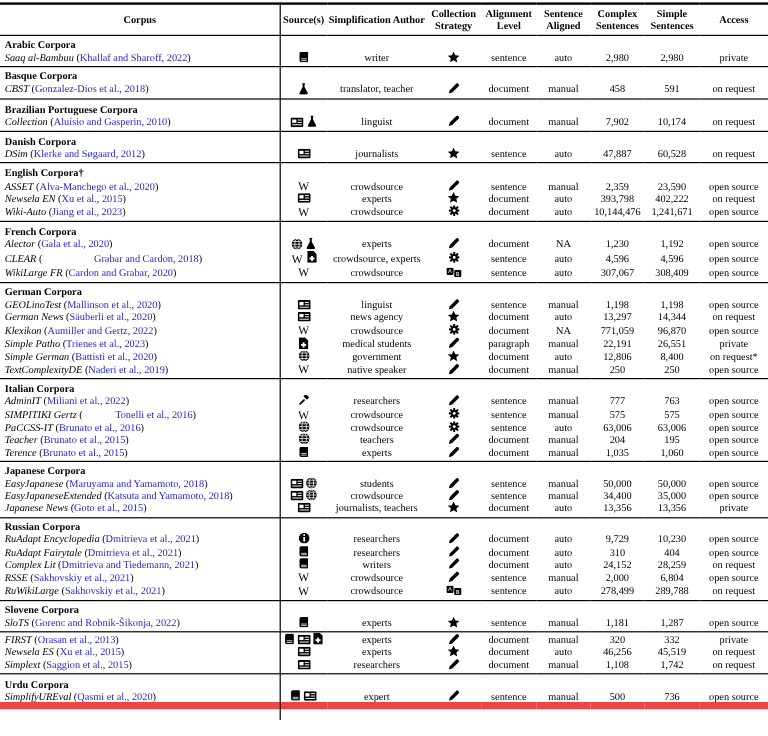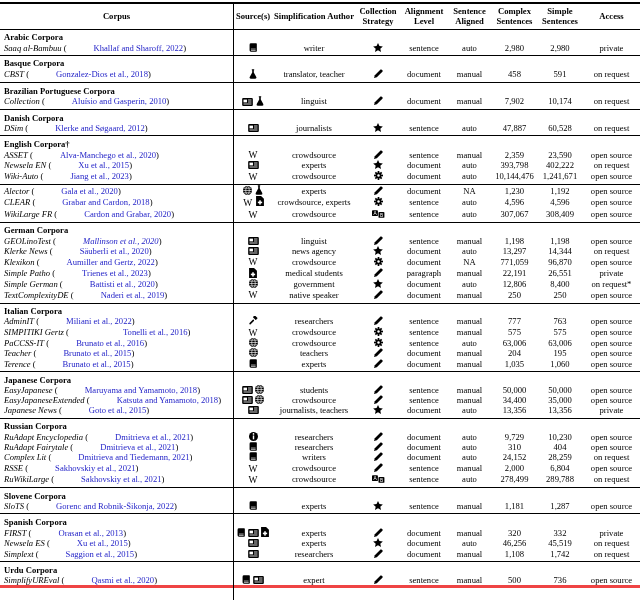--- a/index.html
+++ b/index.html
@@ -1,29 +1,29 @@
 <!DOCTYPE html>
 <html><head>
 <meta charset="utf-8">
 <style>
   html,body{margin:0;padding:0;background:#fff;}
   .page{position:relative;width:640px;height:613px;background:#fff;overflow:hidden;
         font-family:"Liberation Serif","DejaVu Serif",serif;color:#000;}
   table{width:640px;border-collapse:collapse;table-layout:fixed;
-        border-top:2px solid #000;border-bottom:3px solid #ef4444;margin-top:2px;}
+        border-top:2px solid #000;border-bottom:6px solid #ef4444;margin-top:2px;}
   th{font-weight:bold;font-size:8.6px;line-height:1.12;text-align:center;
      padding:3px 0 2.5px 0;border-bottom:1.2px solid #000;vertical-align:middle;}
   th.corpus-h{text-align:center;}
   td{font-size:8.6px;line-height:1.2;text-align:center;vertical-align:middle;
      padding:0;white-space:nowrap;overflow:hidden;}
   td.corpus{text-align:left;padding-left:4px;}
   tr.group-row td{font-weight:bold;padding-top:2.5px;}
   td.ge{border-bottom:1px solid #000;padding-bottom:2px;}
   i.cn{font-style:italic;text-align:right;}
-  a.cite{text-decoration:none;cursor:pointer;padding-left:27px;}
+  a.cite{text-decoration:none;cursor:pointer;}
   .ic{display:inline-block;vertical-align:-1px;margin:0 1.3px;}
   .ic svg{display:block;}
   .wik{font-family:"Liberation Serif",serif;font-size:9.5px;font-weight:normal;
        display:inline-block;margin:0 1.3px;line-height:8px;}
   .vline{position:absolute;width:1px;background:#000;left:233px;}
   .caption-clip{height:12px;overflow:hidden;margin-top:9px;}
 </style>
 </head>
 <body>
 
@@ -196,20 +196,23 @@
                 <circle cx="7" cy="7" r="1.9" fill="#fff"></circle>
               </svg></span></td>
           <td class="ge">document</td>
           <td class="ge">auto</td>
           <td class="ge">10,144,476</td>
           <td class="ge">1,241,671</td>
           <td class="ge">open source</td>
         </tr>
       </tbody>
       <tbody>
+        <tr class="group-row">
+          <td class="corpus" colspan="9">French Corpora</td>
+        </tr>
         <tr>
           <td class="corpus"><i class="cn">Alector</i> (<a class="cite" style="color: rgb(37, 37, 200);">Gala et al., 2020</a>)</td>
           <td><span class="ic"><svg width="9" height="9" viewBox="0 0 14 14">
                 <circle cx="7" cy="7" r="7" fill="#000"></circle>
                 <ellipse cx="7" cy="7" rx="2.8" ry="6.4" fill="none" stroke="#fff" stroke-width="1"></ellipse>
                 <line x1="0.4" y1="7" x2="13.6" y2="7" stroke="#fff" stroke-width="1"></line>
                 <line x1="1.6" y1="3.4" x2="12.4" y2="3.4" stroke="#fff" stroke-width="1"></line>
                 <line x1="1.6" y1="10.6" x2="12.4" y2="10.6" stroke="#fff" stroke-width="1"></line>
               </svg></span><span class="ic"><svg width="8" height="10" viewBox="0 0 12 14">
                 <path d="M4.2 0h3.6v1.4h-0.6v3.3l3.7 6.9a1.7 1.7 0 0 1-1.5 2.4H2.6a1.7 1.7 0 0 1-1.5-2.4l3.7-6.9V1.4h-0.6z" fill="#000"></path>
@@ -218,21 +221,21 @@
           <td><span class="ic"><svg width="9" height="9" viewBox="0 0 14 14">
                 <path d="M0 14l1.3-4.4L9.8 1a1.5 1.5 0 0 1 2.1 0l1.1 1.1a1.5 1.5 0 0 1 0 2.1L4.4 12.7z" fill="#000"></path>
               </svg></span></td>
           <td>document</td>
           <td>NA</td>
           <td>1,230</td>
           <td>1,192</td>
           <td>open source</td>
         </tr>
         <tr>
-          <td class="corpus"><i class="cn">CLEAR</i> (<a class="cite" style="color: rgb(37, 37, 200);">Grabar and Cardon, 2018</a>)</td>
+          <td class="corpus"><i class="cn">CLEAR</i> (<a class="cite" style="color: rgb(37, 37, 200); margin-left: 43px;">Grabar and Cardon, 2018</a>)</td>
           <td><span class="ic"><span class="wik">W</span></span><span class="ic"><svg width="8" height="10" viewBox="0 0 11 14">
                 <path d="M0 0h7l4 4v10H0z" fill="#000"></path>
                 <rect x="4.4" y="6" width="2.2" height="6" fill="#fff"></rect>
                 <rect x="2.5" y="7.9" width="6" height="2.2" fill="#fff"></rect>
               </svg></span></td>
           <td>crowdsource, experts</td>
           <td><span class="ic"><svg width="9" height="9" viewBox="0 0 14 14">
                 <g fill="#000">
                   <rect x="5.7" width="2.6" height="14"></rect>
                   <rect y="5.7" width="14" height="2.6"></rect>
@@ -263,40 +266,40 @@
           <td class="ge">307,067</td>
           <td class="ge">308,409</td>
           <td class="ge">open source</td>
         </tr>
       </tbody>
       <tbody>
         <tr class="group-row">
           <td class="corpus" colspan="9">German Corpora</td>
         </tr>
         <tr>
-          <td class="corpus"><i class="cn">GEOLinoTest</i> (<a class="cite" style="color: rgb(37, 37, 200); font-style: italic;">Mallinson et al., 2020</a>)</td>
+          <td class="corpus"><i class="cn">GEOLinoTest</i> (<a class="cite" style="color: rgb(37, 37, 200);">Mallinson et al., 2020</a>)</td>
           <td><span class="ic"><svg width="11" height="8" viewBox="0 0 16 12">
                 <rect width="16" height="12" rx="1.6" fill="#000"></rect>
                 <rect x="2" y="2.4" width="5.2" height="4.2" fill="#fff"></rect>
                 <rect x="8.8" y="2.4" width="5.2" height="1.2" fill="#fff"></rect>
                 <rect x="8.8" y="5.4" width="5.2" height="1.2" fill="#fff"></rect>
                 <rect x="2" y="8.4" width="12" height="1.2" fill="#fff"></rect>
               </svg></span></td>
           <td>linguist</td>
           <td><span class="ic"><svg width="9" height="9" viewBox="0 0 14 14">
                 <path d="M0 14l1.3-4.4L9.8 1a1.5 1.5 0 0 1 2.1 0l1.1 1.1a1.5 1.5 0 0 1 0 2.1L4.4 12.7z" fill="#000"></path>
               </svg></span></td>
           <td>sentence</td>
           <td>manual</td>
           <td>1,198</td>
           <td>1,198</td>
           <td>open source</td>
         </tr>
         <tr>
-          <td class="corpus"><i class="cn">Klerke News</i> (<a class="cite" style="color: rgb(37, 37, 200); margin-top: 27px;">Säuberli et al., 2020</a>)</td>
+          <td class="corpus"><i class="cn">German News</i> (<a class="cite" style="color: rgb(37, 37, 200); margin-top: 27px;">Säuberli et al., 2020</a>)</td>
           <td><span class="ic"><svg width="11" height="8" viewBox="0 0 16 12">
                 <rect width="16" height="12" rx="1.6" fill="#000"></rect>
                 <rect x="2" y="2.4" width="5.2" height="4.2" fill="#fff"></rect>
                 <rect x="8.8" y="2.4" width="5.2" height="1.2" fill="#fff"></rect>
                 <rect x="8.8" y="5.4" width="5.2" height="1.2" fill="#fff"></rect>
                 <rect x="2" y="8.4" width="12" height="1.2" fill="#fff"></rect>
               </svg></span></td>
           <td>news agency</td>
           <td><span class="ic"><svg width="10" height="9" viewBox="0 0 14 13">
                 <polygon points="7,0 9.1,4.5 14,5 10.3,8.2 11.4,13 7,10.4 2.6,13 3.7,8.2 0,5 4.9,4.5" fill="#000"></polygon>
@@ -655,23 +658,20 @@
                 <polygon points="7,0 9.1,4.5 14,5 10.3,8.2 11.4,13 7,10.4 2.6,13 3.7,8.2 0,5 4.9,4.5" fill="#000"></polygon>
               </svg></span></td>
           <td class="ge">sentence</td>
           <td class="ge">manual</td>
           <td class="ge">1,181</td>
           <td class="ge">1,287</td>
           <td class="ge">open source</td>
         </tr>
       </tbody>
       <tbody>
-        <tr class="group-row">
-          <td class="corpus" colspan="9">Spanish Corpora</td>
-        </tr>
         <tr>
           <td class="corpus"><i class="cn">FIRST</i> (<a class="cite" style="color: rgb(37, 37, 200);">Orasan et al., 2013</a>)</td>
           <td><span class="ic"><svg width="8" height="9" viewBox="0 0 14 15">
                 <path d="M3.5 0h9a1.2 1.2 0 0 1 1.2 1.2v12.6a1.2 1.2 0 0 1-1.2 1.2h-9A2.5 2.5 0 0 1 1 12.5v-10A2.5 2.5 0 0 1 3.5 0z" fill="#000"></path>
                 <rect x="3.4" y="9.6" width="8.2" height="1.1" fill="#fff"></rect>
                 <rect x="3.4" y="11.8" width="8.2" height="1.1" fill="#fff"></rect>
               </svg></span><span class="ic"><svg width="11" height="8" viewBox="0 0 16 12">
                 <rect width="16" height="12" rx="1.6" fill="#000"></rect>
                 <rect x="2" y="2.4" width="5.2" height="4.2" fill="#fff"></rect>
                 <rect x="8.8" y="2.4" width="5.2" height="1.2" fill="#fff"></rect>

